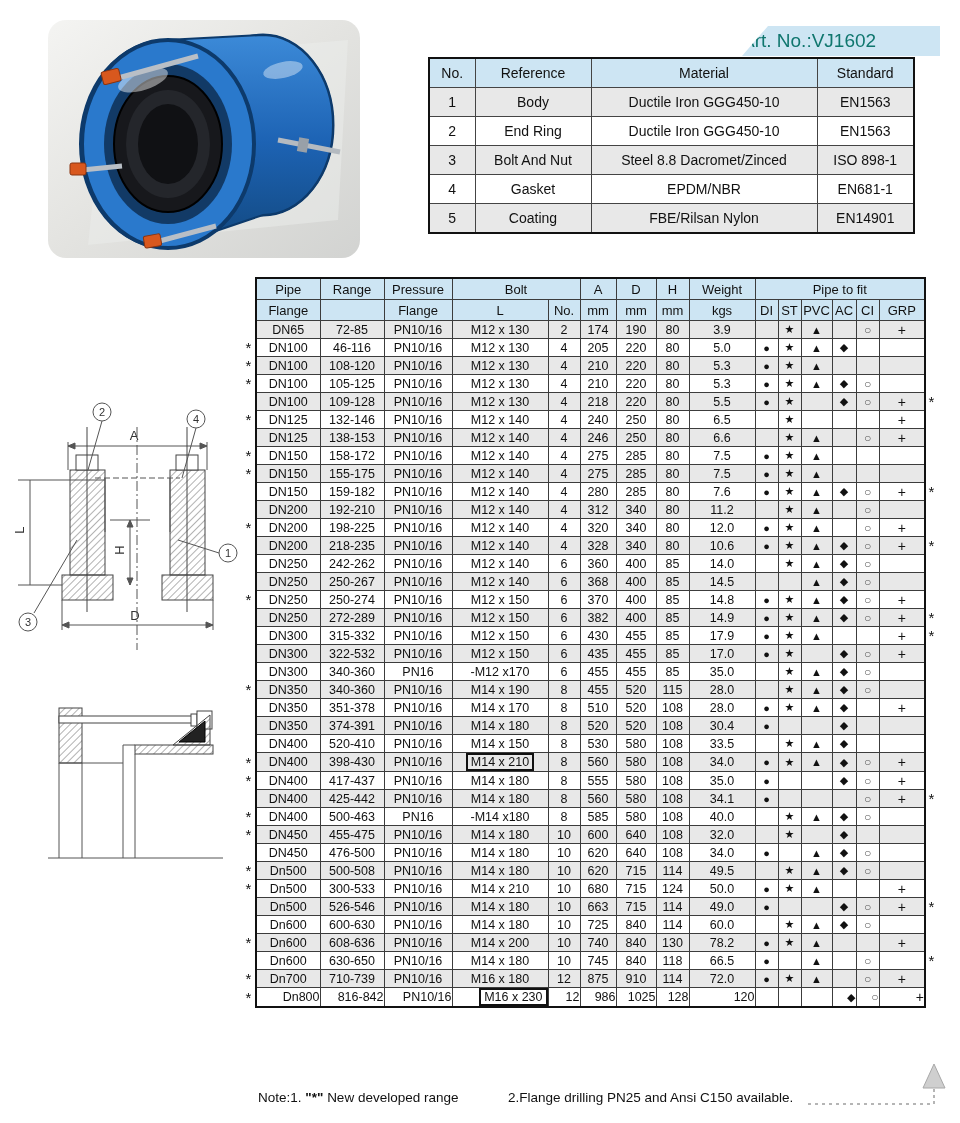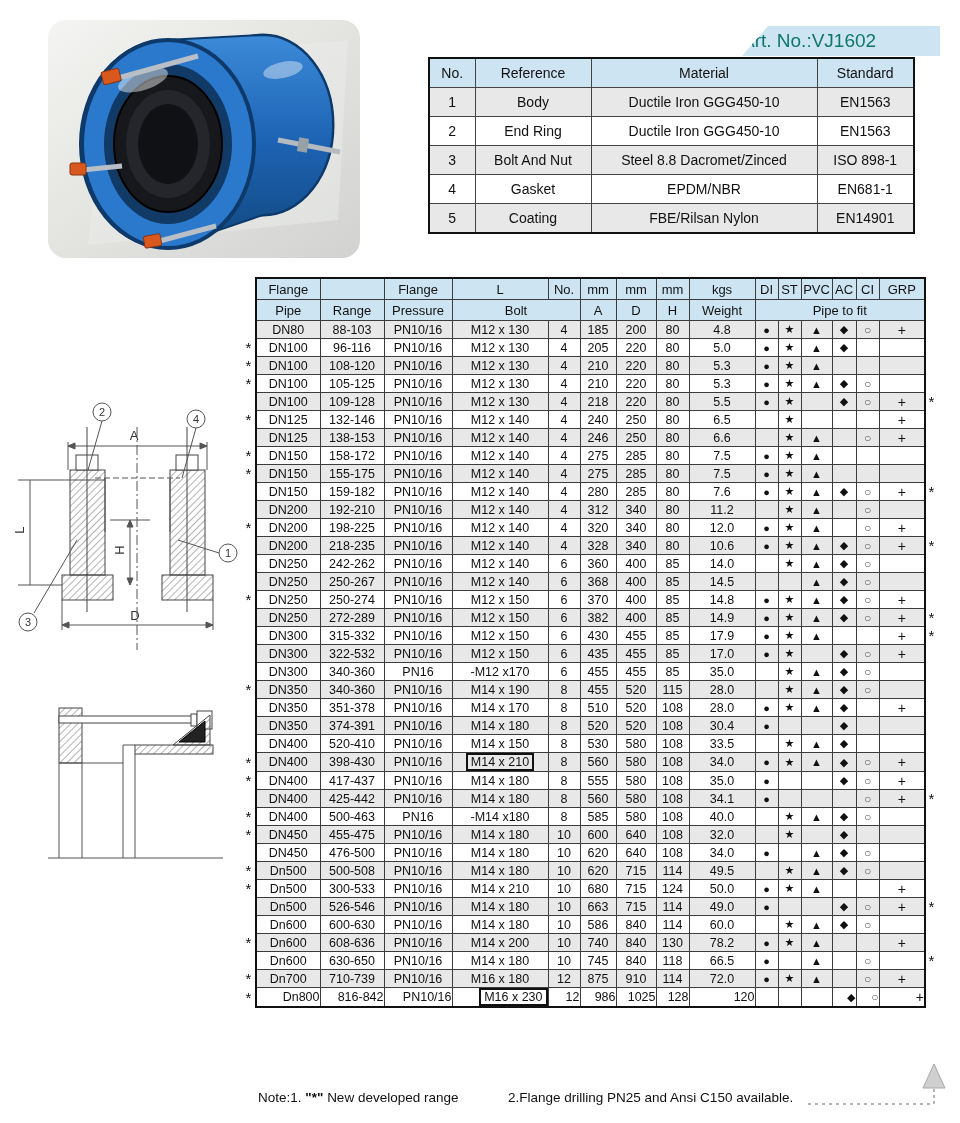--- a/index.html
+++ b/index.html
@@ -271,75 +271,75 @@
         <col style="width:23px">
         <col style="width:31px">
       <col style="width:24px">
         <col style="width:23px">
         <col style="width:46px">
       <col style="width:12px">
     </colgroup>
     <thead>
       <tr>
         <th class="nb"></th>
+        <th class="c-first">Pipe</th>
+        <th>Range</th>
+        <th>Pressure</th>
+        <th colspan="2">Bolt</th>
+        <th>A</th>
+        <th>D</th>
+        <th>H</th>
+        <th>Weight</th>
+        <th colspan="6" class="c-last">Pipe to fit</th>
+        <th class="nb"></th>
+      </tr>
+      <tr>
+        <th class="nb"></th>
         <th class="c-first">Flange</th>
         <th></th>
         <th>Flange</th>
         <th>L</th>
         <th>No.</th>
         <th>mm</th>
         <th>mm</th>
         <th>mm</th>
         <th>kgs</th>
         <th>DI</th>
         <th>ST</th>
         <th>PVC</th>
         <th>AC</th>
         <th>CI</th>
         <th class="c-last">GRP</th>
         <th class="nb"></th>
       </tr>
-      <tr>
-        <th class="nb"></th>
-        <th class="c-first">Pipe</th>
-        <th>Range</th>
-        <th>Pressure</th>
-        <th colspan="2">Bolt</th>
-        <th>A</th>
-        <th>D</th>
-        <th>H</th>
-        <th>Weight</th>
-        <th colspan="6" class="c-last">Pipe to fit</th>
-        <th class="nb"></th>
-      </tr>
     </thead>
     <tbody>
         <tr>
           <td class="nb star"></td>
-          <td class="c-first">DN80</td>
-          <td>88-103</td>
+          <td class="c-first">DN65</td>
+          <td>72-85</td>
           <td>PN10/16</td>
           <td>M12 x 130</td>
-          <td>4</td>
-          <td>185</td>
-          <td>200</td>
-          <td>80</td>
-          <td>4.8</td>
-          <td class="sym">●</td>
-          <td class="sym">★</td>
-          <td class="sym">▲</td>
-          <td class="sym">◆</td>
+          <td>2</td>
+          <td>174</td>
+          <td>190</td>
+          <td>80</td>
+          <td>3.9</td>
+          <td class="sym"></td>
+          <td class="sym">★</td>
+          <td class="sym">▲</td>
+          <td class="sym"></td>
           <td class="sym oc">○</td>
           <td class="sym plus c-last">+</td>
           <td class="nb star"></td>
         </tr>
         <tr>
           <td class="nb star">*</td>
           <td class="c-first">DN100</td>
-          <td>96-116</td>
+          <td>46-116</td>
           <td>PN10/16</td>
           <td>M12 x 130</td>
           <td>4</td>
           <td>205</td>
           <td>220</td>
           <td>80</td>
           <td>5.0</td>
           <td class="sym">●</td>
           <td class="sym">★</td>
           <td class="sym">▲</td>
@@ -937,21 +937,21 @@
           <td class="sym plus c-last">+</td>
           <td class="nb star">*</td>
         </tr>
         <tr>
           <td class="nb star"></td>
           <td class="c-first">Dn600</td>
           <td>600-630</td>
           <td>PN10/16</td>
           <td>M14 x 180</td>
           <td>10</td>
-          <td>586</td>
+          <td>725</td>
           <td>840</td>
           <td>114</td>
           <td>60.0</td>
           <td class="sym"></td>
           <td class="sym">★</td>
           <td class="sym">▲</td>
           <td class="sym">◆</td>
           <td class="sym oc">○</td>
           <td class="sym c-last"></td>
           <td class="nb star"></td>

